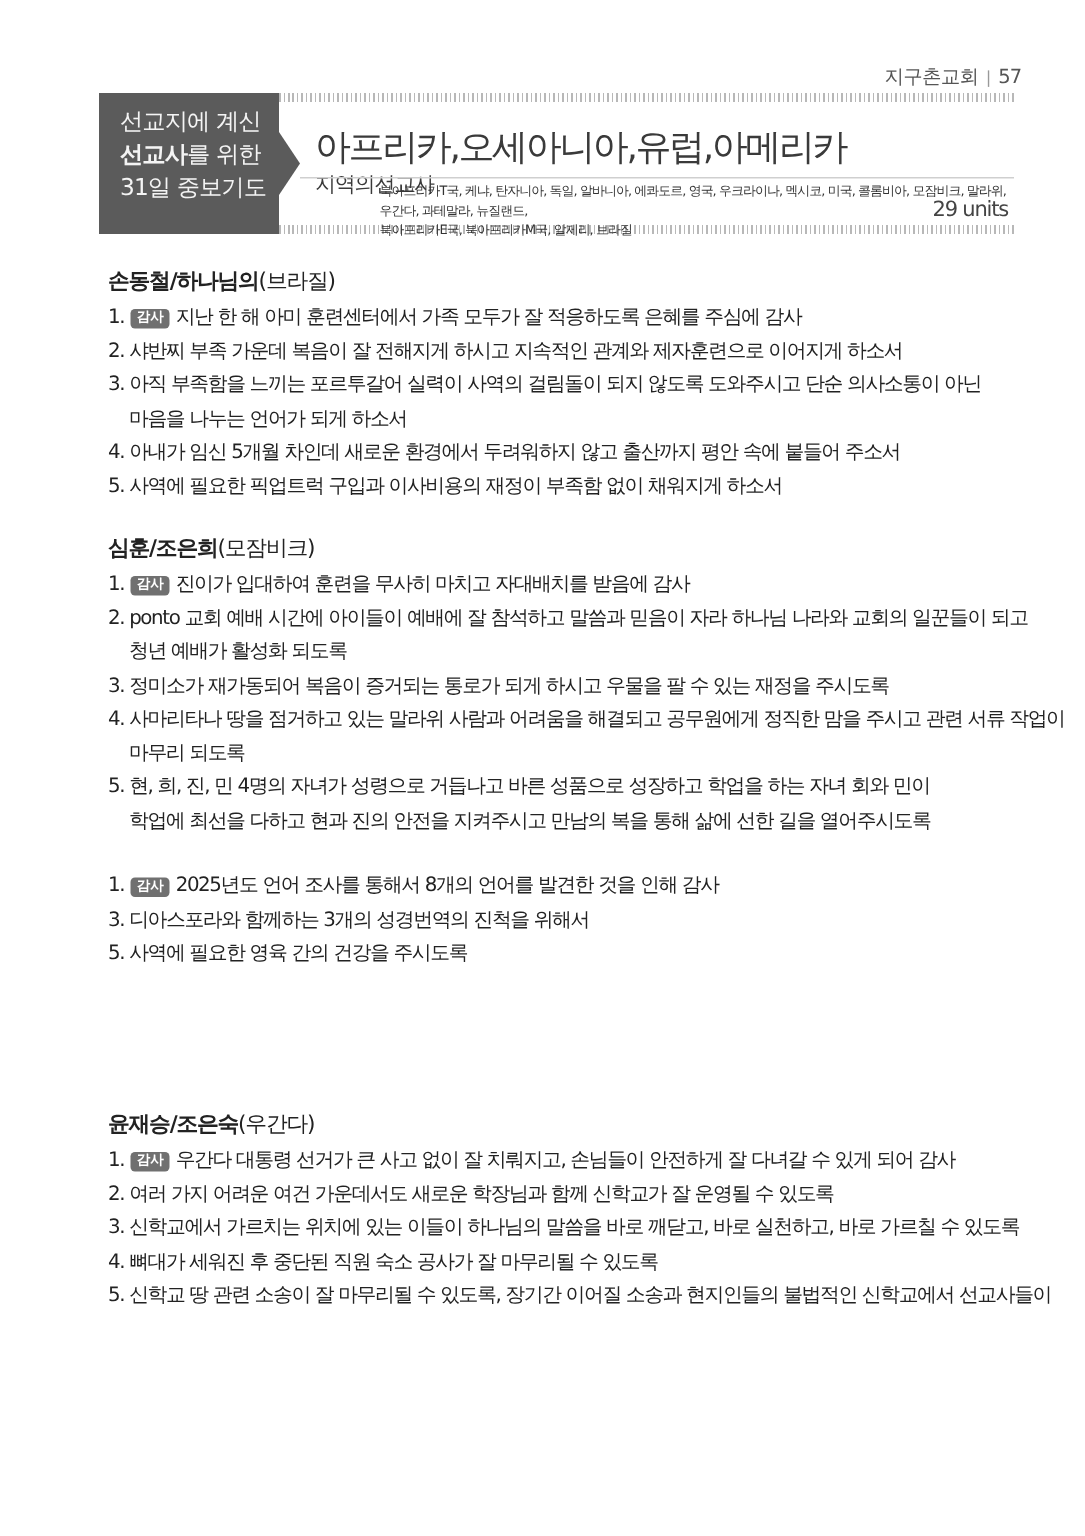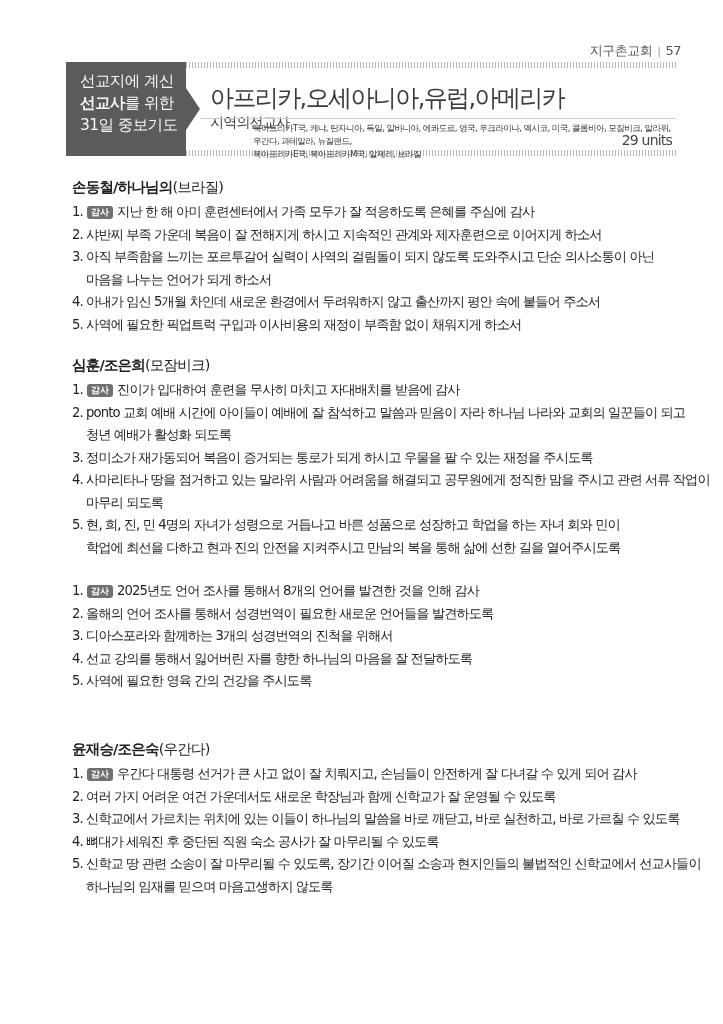--- a/index.html
+++ b/index.html
@@ -76,26 +76,24 @@
     <div class="section" style="top: 356px;">
       <div class="missionary"><span>심훈/조은희</span><span class="country">(모잠비크)</span></div>
       <div class="item"><span>1.</span> <span class="gamsa">감사</span><span>진이가 입대하여 훈련을 무사히 마치고 자대배치를 받음에 감사</span></div>
       <div class="item"><span>2.</span> <span>ponto 교회 예배 시간에 아이들이 예배에 잘 참석하고 말씀과 믿음이 자라 하나님 나라와 교회의 일꾼들이 되고</span><span class="cont">청년 예배가 활성화 되도록</span></div>
       <div class="item"><span>3.</span> <span>정미소가 재가동되어 복음이 증거되는 통로가 되게 하시고 우물을 팔 수 있는 재정을 주시도록</span></div>
       <div class="item"><span>4.</span> <span>사마리타나 땅을 점거하고 있는 말라위 사람과 어려움을 해결되고 공무원에게 정직한 맘을 주시고 관련 서류 작업이</span><span class="cont">마무리 되도록</span></div>
       <div class="item"><span>5.</span> <span>현, 희, 진, 민 4명의 자녀가 성령으로 거듭나고 바른 성품으로 성장하고 학업을 하는 자녀 회와 민이</span><span class="cont">학업에 최선을 다하고 현과 진의 안전을 지켜주시고 만남의 복을 통해 삶에 선한 길을 열어주시도록</span></div>
     </div>
     <div class="section" style="top: 580px;">
       <div class="item"><span>1.</span> <span class="gamsa">감사</span><span>2025년도 언어 조사를 통해서 8개의 언어를 발견한 것을 인해 감사</span></div>
-      <div class="item"><span>2.</span> <span>올해의 언어 조사를 통해서 성경번역이 필요한 새로운 언어들을 발견하도록</span></div>
       <div class="item"><span>3.</span> <span>디아스포라와 함께하는 3개의 성경번역의 진척을 위해서</span></div>
-      <div class="item"><span>4.</span> <span>선교 강의를 통해서 잃어버린 자를 향한 하나님의 마음을 잘 전달하도록</span></div>
       <div class="item"><span>5.</span> <span>사역에 필요한 영육 간의 건강을 주시도록</span></div>
     </div>
     <div class="section" style="top: 740px;">
       <div class="missionary"><span>윤재승/조은숙</span><span class="country">(우간다)</span></div>
       <div class="item"><span>1.</span> <span class="gamsa">감사</span><span>우간다 대통령 선거가 큰 사고 없이 잘 치뤄지고, 손님들이 안전하게 잘 다녀갈 수 있게 되어 감사</span></div>
       <div class="item"><span>2.</span> <span>여러 가지 어려운 여건 가운데서도 새로운 학장님과 함께 신학교가 잘 운영될 수 있도록</span></div>
       <div class="item"><span>3.</span> <span>신학교에서 가르치는 위치에 있는 이들이 하나님의 말씀을 바로 깨닫고, 바로 실천하고, 바로 가르칠 수 있도록</span></div>
       <div class="item"><span>4.</span> <span>뼈대가 세워진 후 중단된 직원 숙소 공사가 잘 마무리될 수 있도록</span></div>
-      <div class="item"><span>5.</span> <span>신학교 땅 관련 소송이 잘 마무리될 수 있도록, 장기간 이어질 소송과 현지인들의 불법적인 신학교에서 선교사들이</span><span class="cont">하나님의 임재를 믿으며 마음고생하지 않도록</span></div>
+      <div class="item"><span>5.</span> <span>신학교 땅 관련 소송이 잘 마무리될 수 있도록, 장기간 이어질 소송과 현지인들의 불법적인 신학교에서 선교사들이</span></div>
     </div>
   </div>
 
 </body></html>

